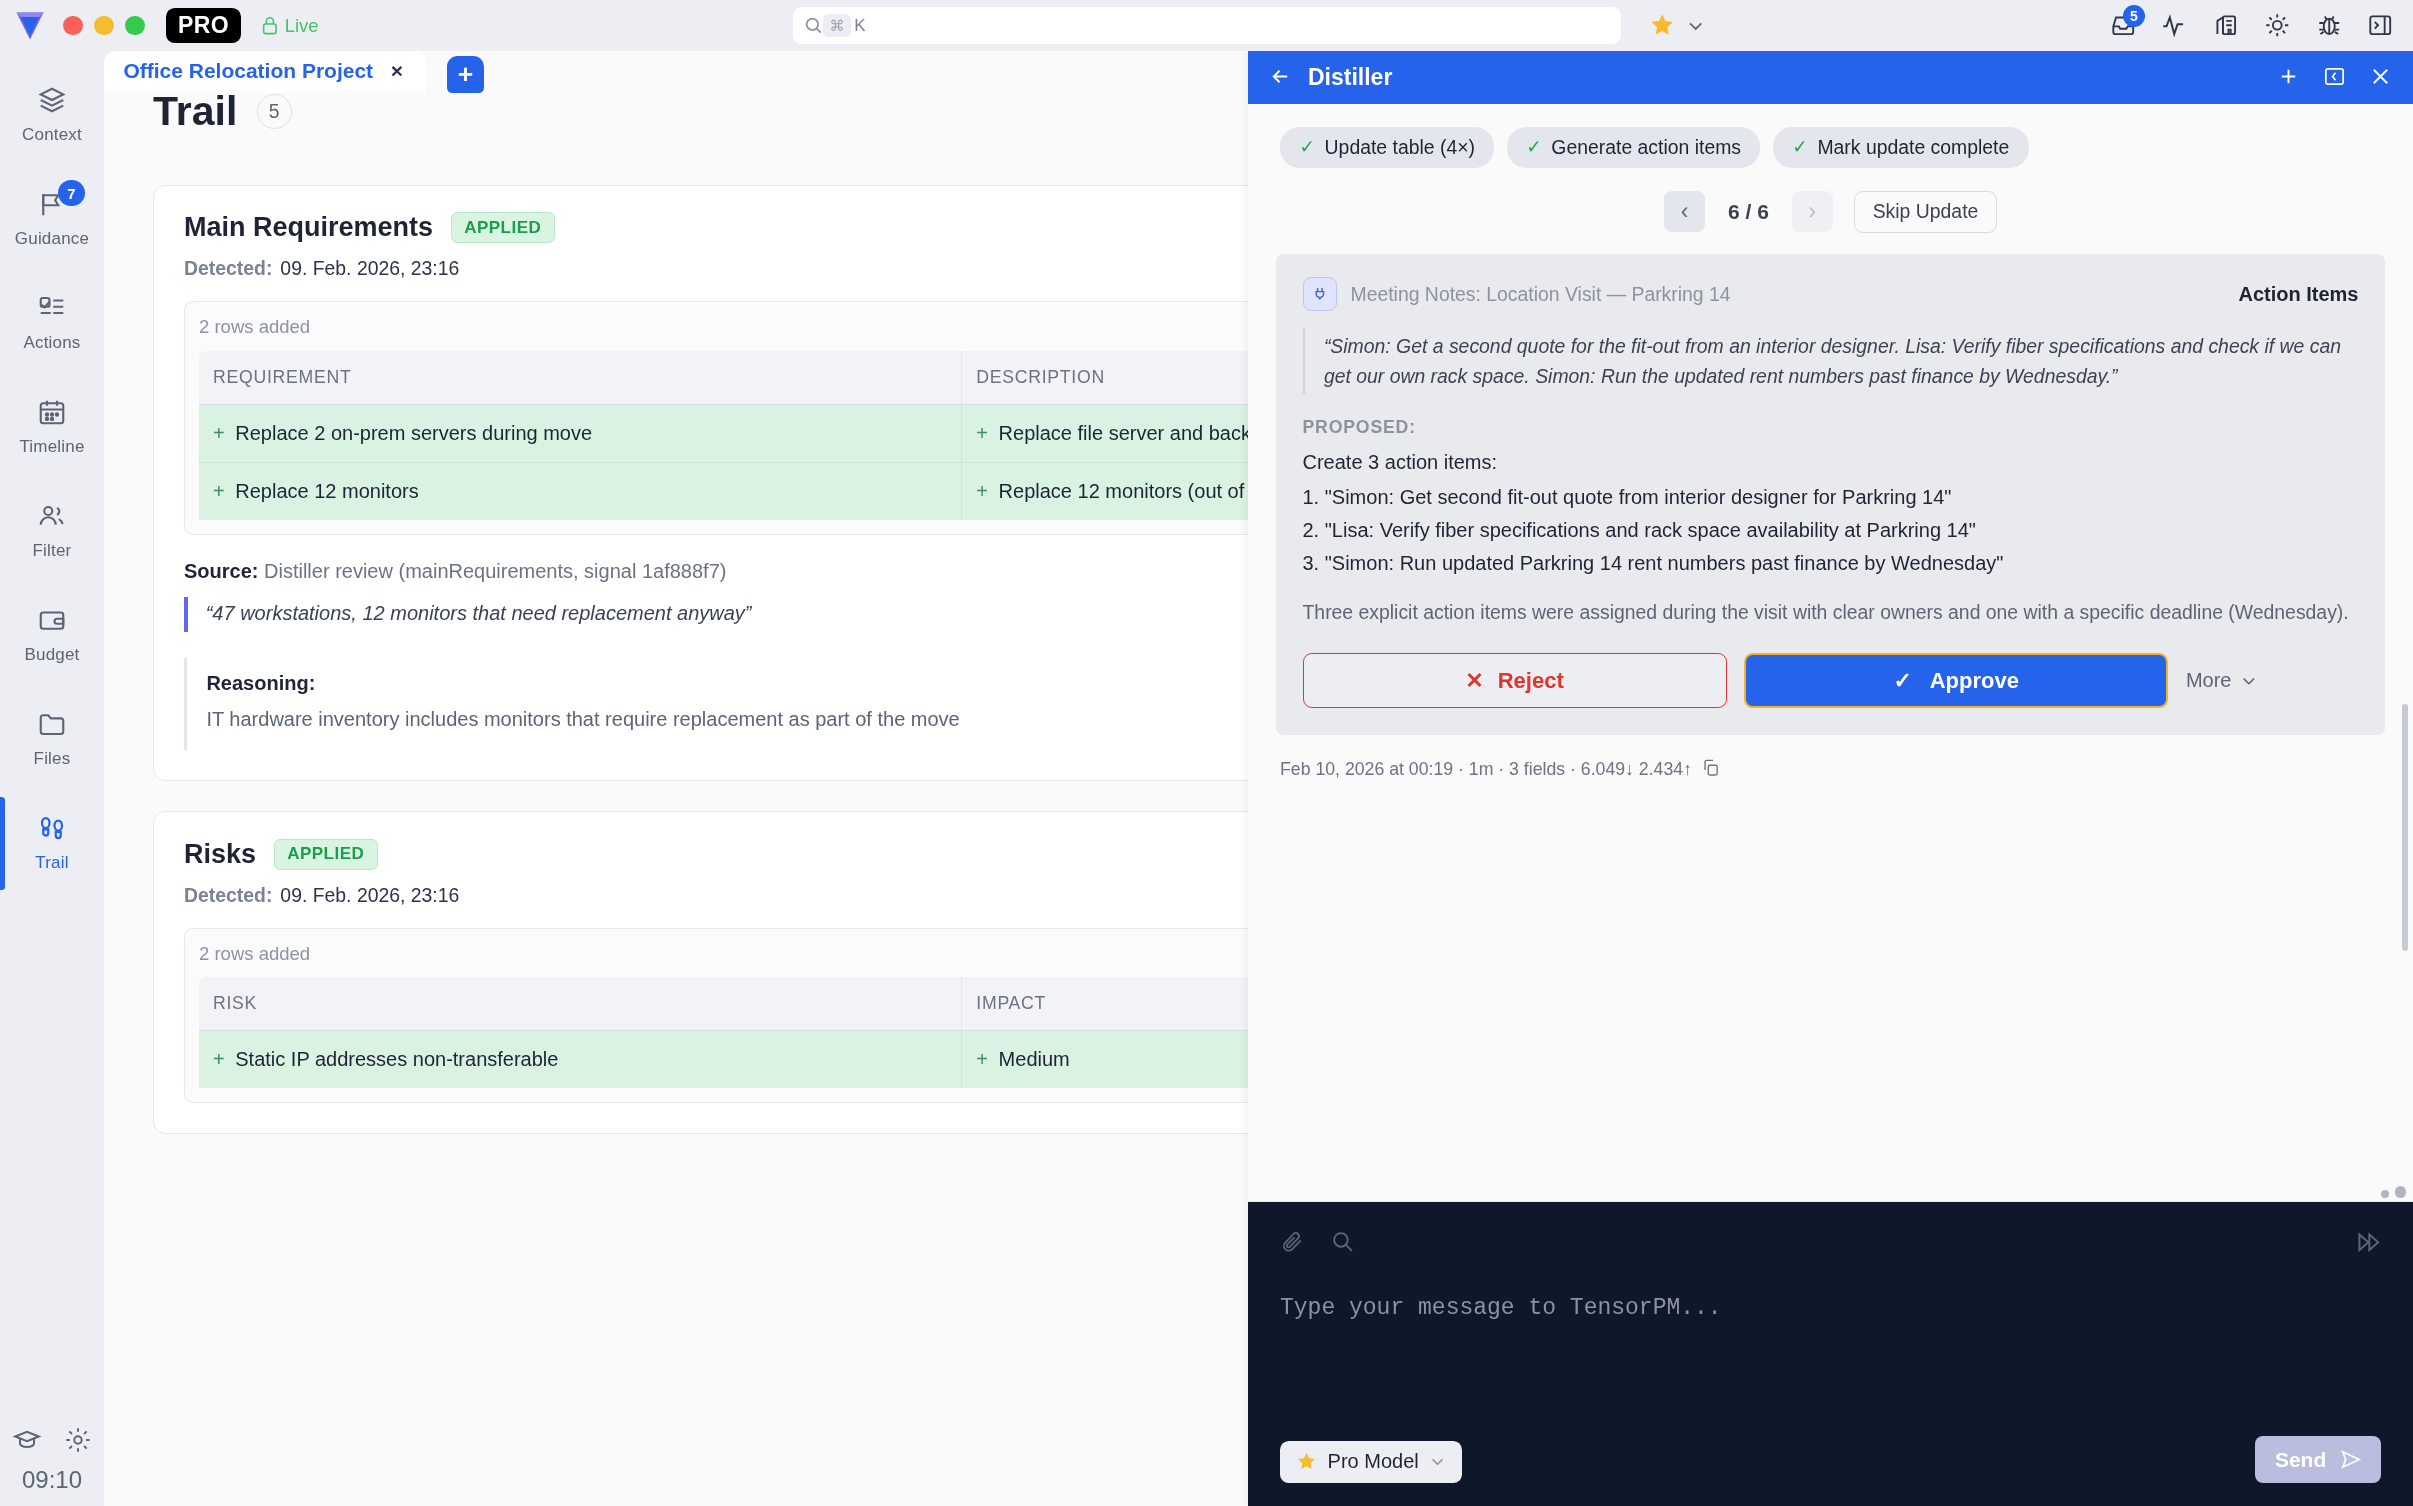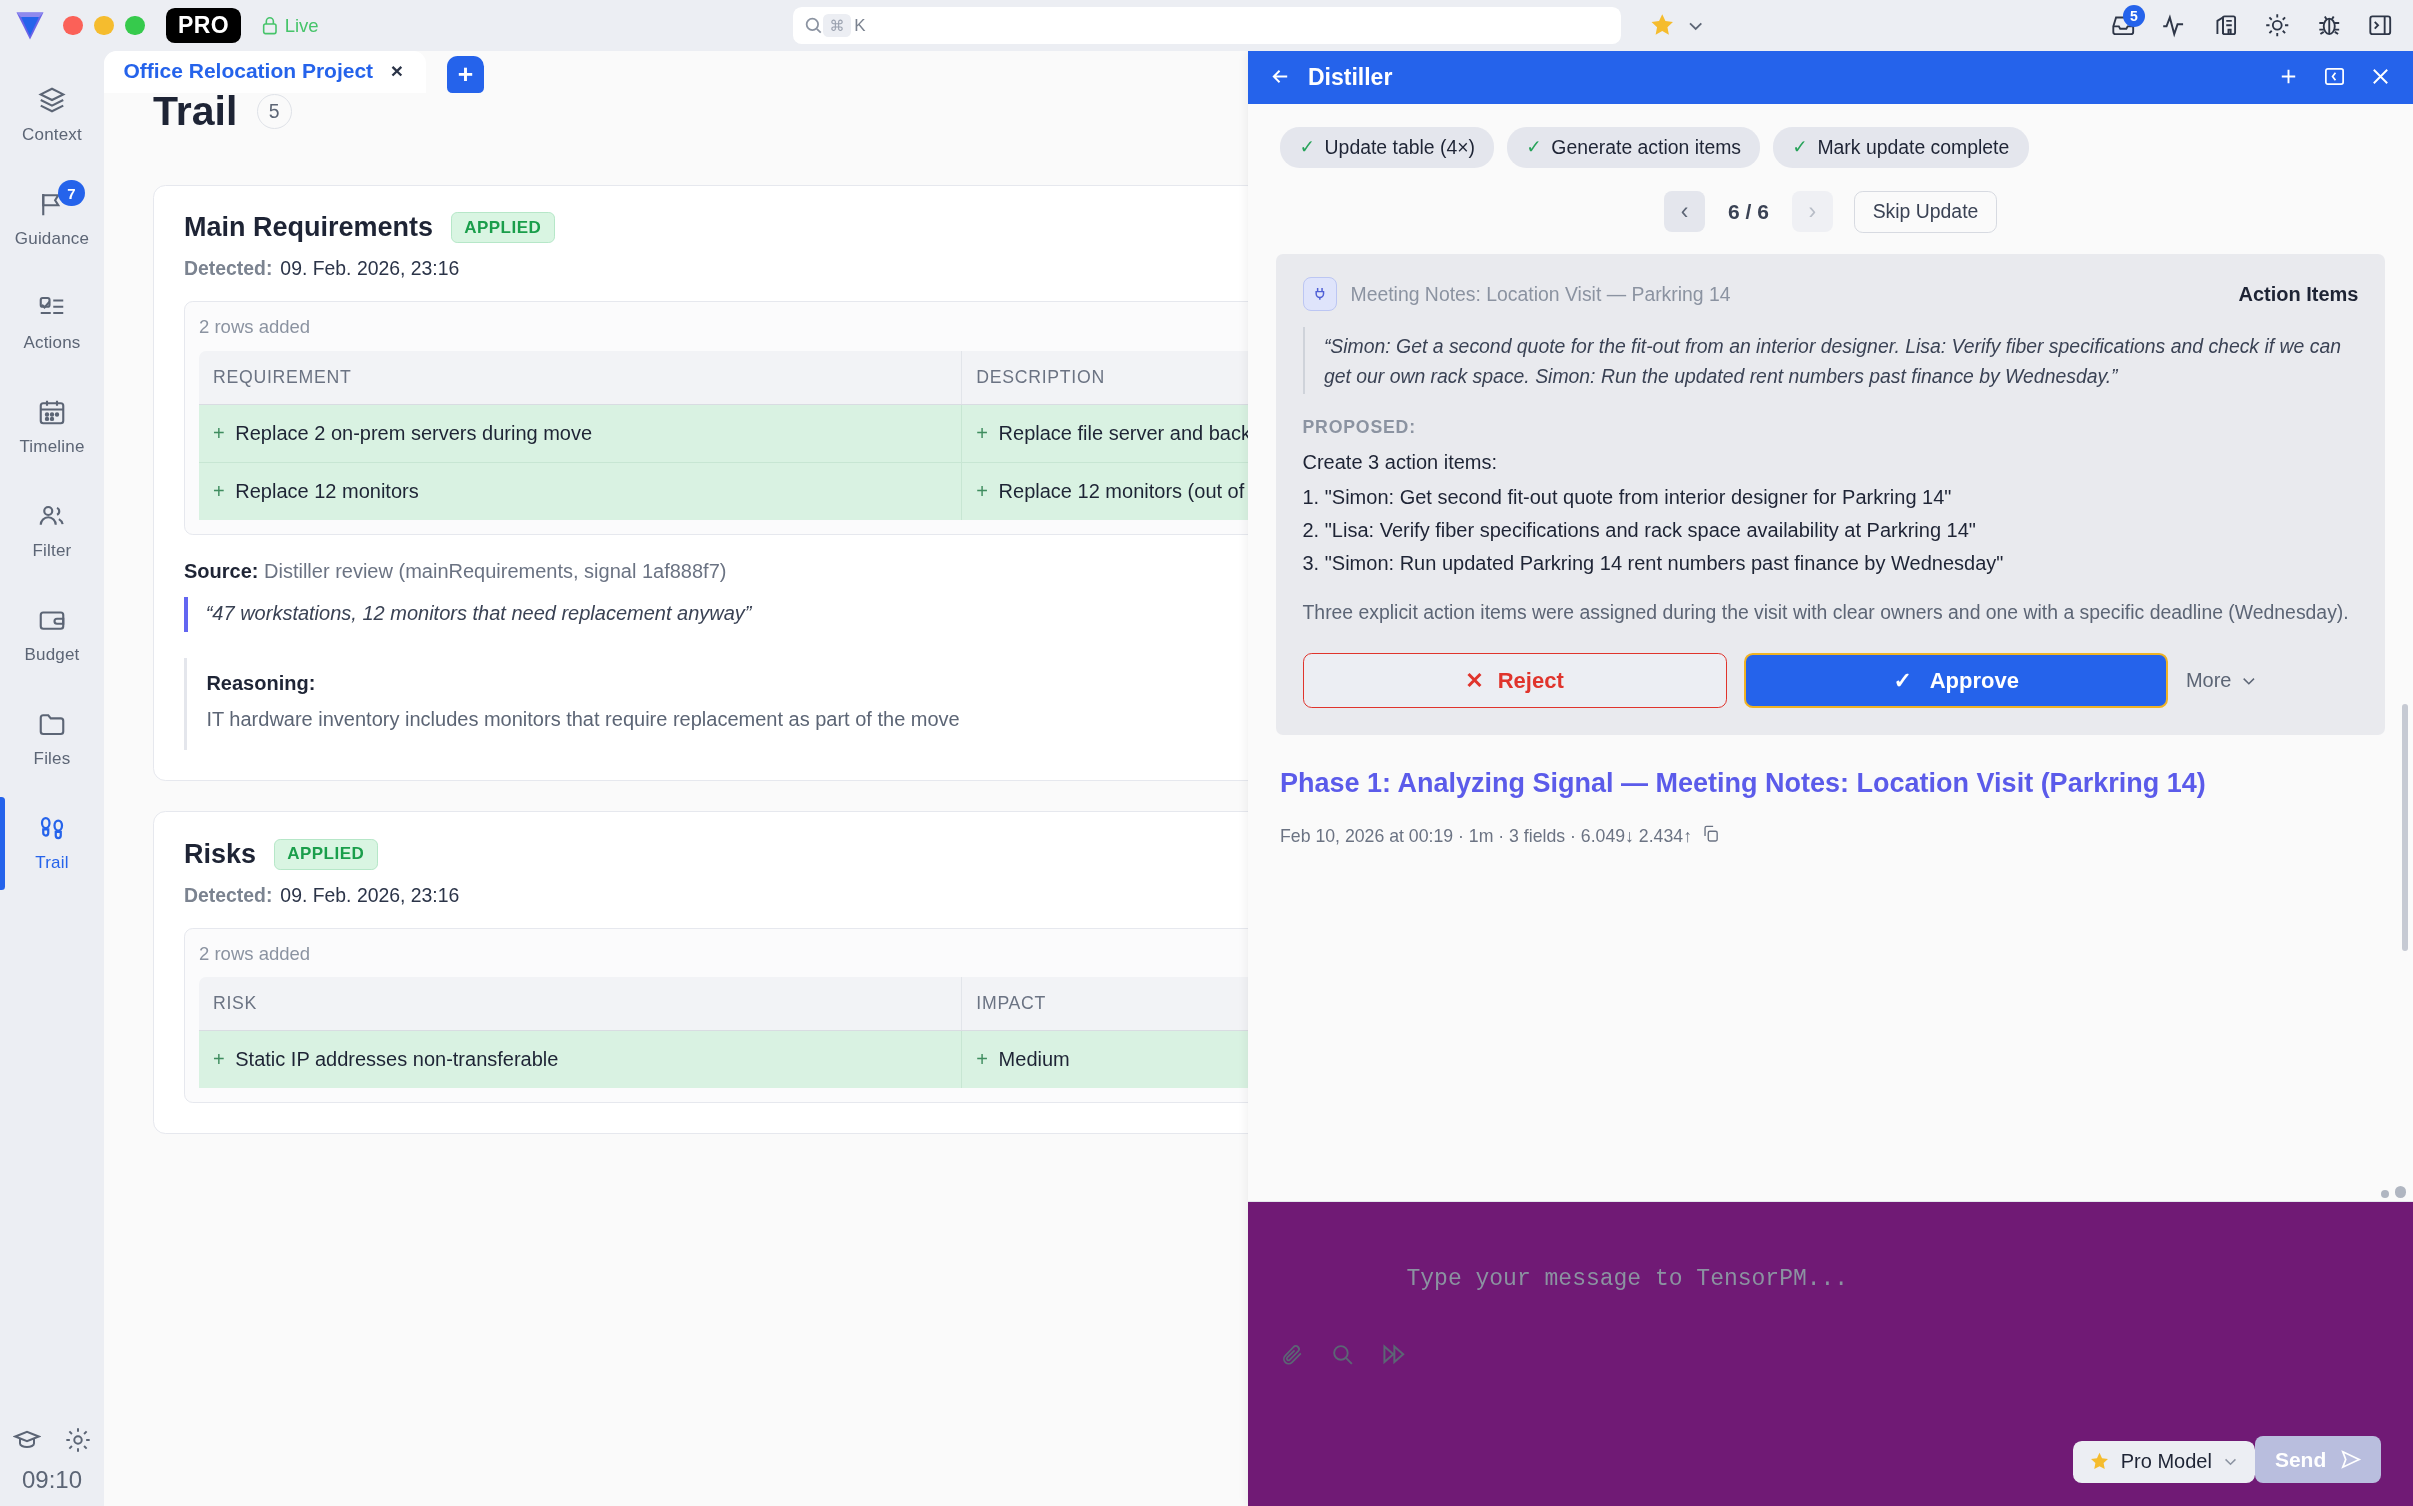--- a/index.html
+++ b/index.html
@@ -329,22 +329,22 @@
   }
   .panel-scrollbar {
     position: absolute; right: 5.3px; top: 600px;
     width: 6.2px; height: 247px; border-radius: 3.5px; background: #c6cad3;
   }
 
   
   .composer {
     flex: 0 0 305px;
     border-top: 1.8px solid #e4e6ed;
-    background: #701a75;
-    display: flex; flex-direction: row;
+    background: #0f172a;
+    display: flex; flex-direction: column;
     padding: 26.5px 32px 23px 32px;
     position: relative;
   }
   .composer-top { display: flex; align-items: center; gap: 25px; color: #5c6575; }
   .composer-top .right { margin-left: auto; }
   .composer-input {
     margin-top: 37px;
     font-family: "Liberation Mono", monospace;
     font-size: 23px; color: #8b93a1;
     flex: 1;
@@ -776,21 +776,20 @@
             </button>
             <span class="btn-more">
               <span>More</span>
               <svg width="17.7" height="17.7" viewBox="0 0 24 24" fill="none" stroke="#5c6575" stroke-width="2">
                   <path d="M5 9l7 7 7-7"></path>
                 </svg>
             </span>
           </div>
         </div>
 
-        <div class="phase-link">Phase 1: Analyzing Signal — Meeting Notes: Location Visit (Parkring 14)</div>
 
         <div class="phase-meta">
           <span>Feb 10, 2026 at 00:19  ·  1m  ·  3 fields  ·  6.049↓ 2.434↑</span>
           <span>
             <svg width="19.4" height="19.4" viewBox="0 0 24 24" fill="none" stroke="#6b7383" stroke-width="1.7">
               <rect x="9" y="9" width="11" height="12" rx="2"></rect>
                 <path d="M5 15V5a2 2 0 0 1 2-2h8"></path>
             </svg>
           </span>
         </div>

